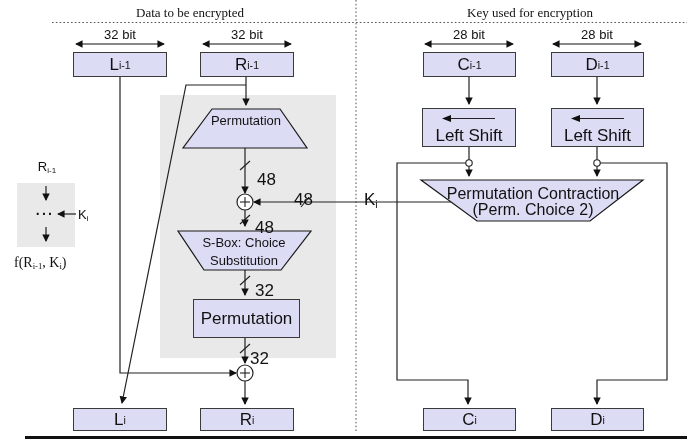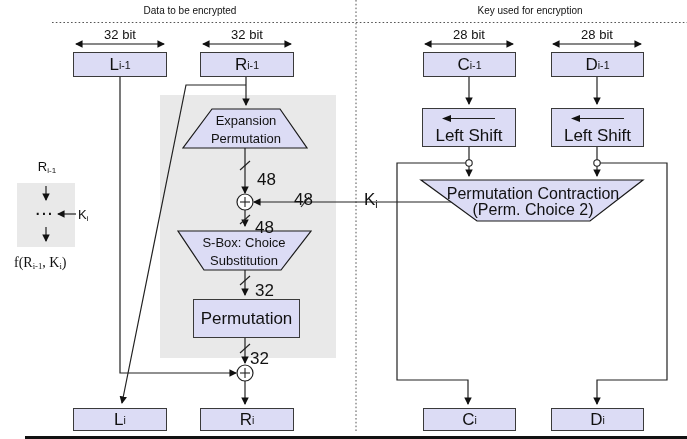--- a/index.html
+++ b/index.html
@@ -8,21 +8,21 @@
   }
   html,body{margin:0;padding:0;background:#ffffff;}
   #stage{
     position:relative; width:687px; height:439px; background:#ffffff;
     font-family:"Liberation Sans", sans-serif; color:var(--text);
     overflow:hidden;
   }
   #diagram-svg{position:absolute;left:0;top:0;z-index:1;}
   .lbl{position:absolute; z-index:3; white-space:nowrap; line-height:1;}
   .center{transform:translateX(-50%);}
-  .hdr{font-size:10px;}
+  .hdr{font-size:13px;font-family:Liberation Serif, serif;}
   .bit{font-size:13px;text-align:right;}
   .num{font-size:17px;margin-top:8px;}
   .sub{font-size:0.62em; vertical-align:-0.28em; letter-spacing:0;}
   .reg{
     position:absolute; z-index:2; box-sizing:border-box;
     background:var(--box-fill); border:1.3px solid var(--box-border);
     display:flex; align-items:center; justify-content:center;
     font-size:17px;
   }
   .blockbox{
@@ -160,21 +160,20 @@
   <div class="reg" style="left:423px;top:408px;width:93px;height:23px;">
     <span>C</span>
       <span class="sub">i</span>
   </div>
   <div class="reg" style="left:551px;top:408px;width:93px;height:23px;">
     <span>D</span>
       <span class="sub">i</span>
   </div>
 
   <div class="lbl trap-lbl two-line center" style="left:246px;top:112px;">
-    <div>Expansion</div>
     <div>Permutation</div>
   </div>
   <div class="lbl trap-lbl two-line center" style="left:244px;top:234px;">
     <div>S-Box: Choice</div>
     <div>Substitution</div>
   </div>
   <div class="lbl trap-lbl center" style="left:533px;top:186px;">
     <div class="pc-line">Permutation Contraction</div>
     <div class="pc-line">(Perm. Choice 2)</div>
   </div>

